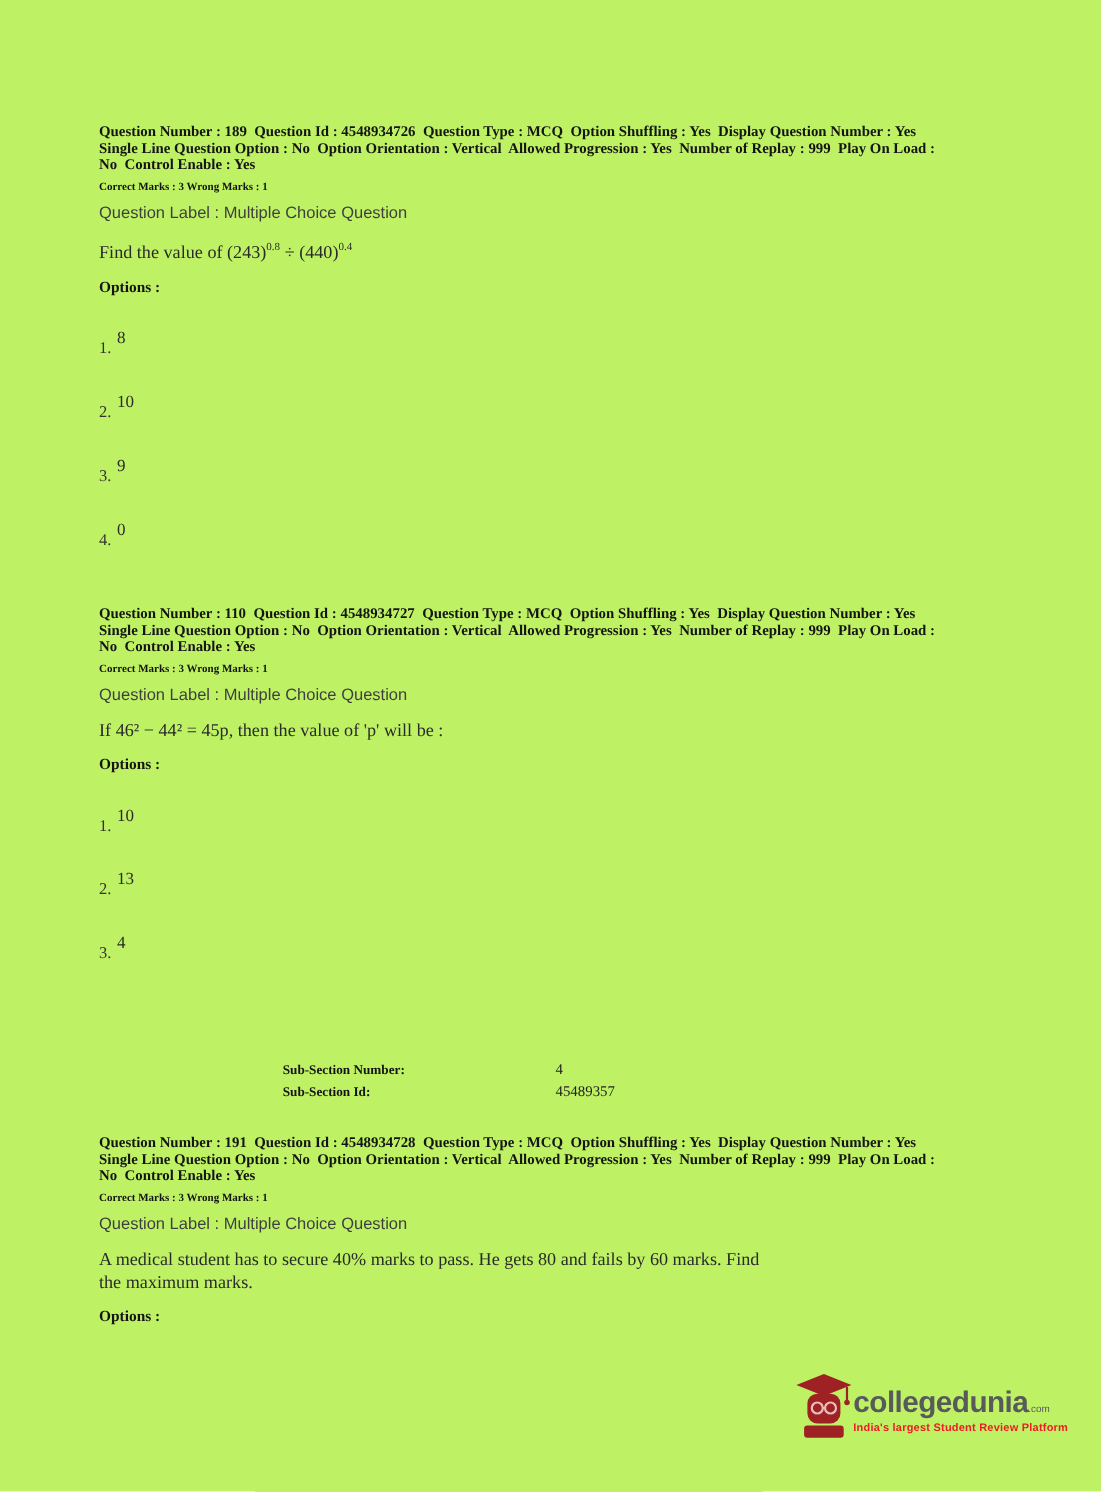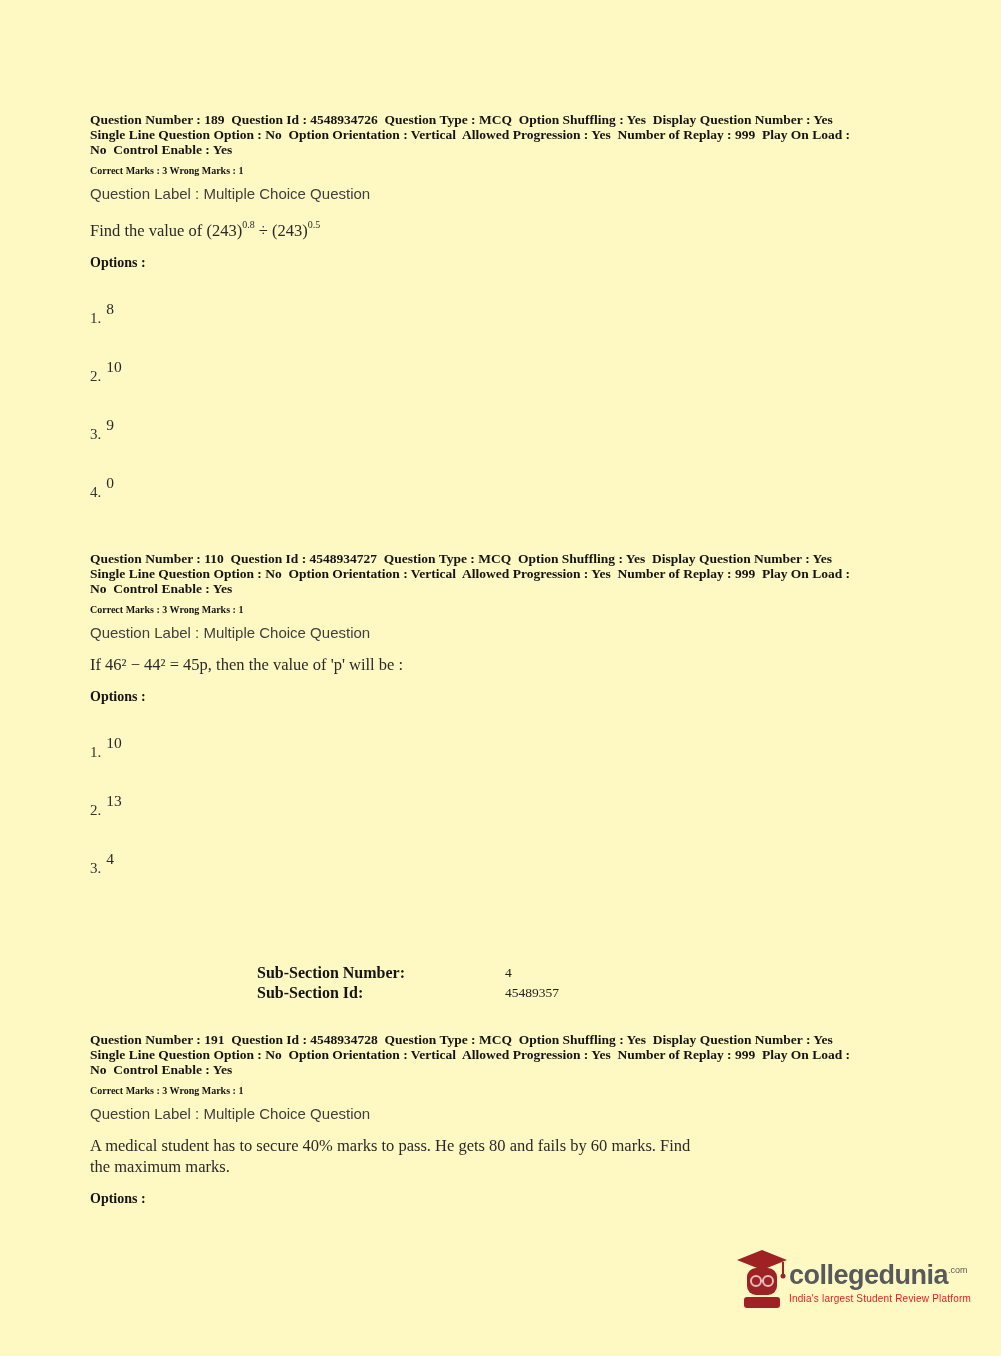--- a/index.html
+++ b/index.html
@@ -1,20 +1,20 @@
 <!DOCTYPE html>
 <html><head>
 <meta charset="utf-8">
 <style>
   html,body{margin:0;padding:0;background:#ffffff;}
   .page{
     position:relative;
     width:1001px;
     height:1356px;
-    background:#fef9c3;
+    background:#bef264;
     overflow:hidden;
     font-family:"Liberation Serif", serif;
     color:#1c1c1c;
   }
   .content{
     padding:112px 96px 0 90px;
   }
   .q-block{margin:0;}
   .q-block.gap-md{margin-top:48px;}
   .q-block.gap-sm{margin-top:28px;}
@@ -85,21 +85,21 @@
     margin-left:167px;
   }
   .subsection-row{
     display:flex;
     line-height:20.5px;
   }
   .subsection-label{
     width:248px;
     font-family:"Liberation Serif", serif;
     font-weight:bold;
-    font-size:16px;
+    font-size:12px;
     color:#141414;
   }
   .subsection-value{
     font-family:"Liberation Serif", serif;
     font-size:13.5px;
     color:#222222;
   }
   .footer-logo{
     position:absolute;
     right:30px;
@@ -114,44 +114,44 @@
     font-weight:700;
     font-size:27px;
     line-height:30px;
     letter-spacing:-0.5px;
     color:#58595b;
   }
   .brand-tld{
     font-family:"Liberation Sans", sans-serif;
     font-size:9px;
     color:#58595b;
-    margin-top:5px;
+    margin-top:16px;
   }
   .brand-tagline{
     margin-top:3px;
     font-family:"Liberation Sans", sans-serif;
-    font-weight:400;
+    font-weight:700;
     font-size:10px;
     letter-spacing:0.2px;
     color:#ed1c24;
   }
 </style>
 </head>
 <body>
 
 <div class="page">
   <div class="content">
 
     <div class="q-block">
       <div class="q-meta">Question Number : 189  Question Id : 4548934726  Question Type : MCQ  Option Shuffling : Yes  Display Question Number : Yes
 Single Line Question Option : No  Option Orientation : Vertical  Allowed Progression : Yes  Number of Replay : 999  Play On Load :
 No  Control Enable : Yes</div>
       <div class="q-marks">Correct Marks : 3  Wrong Marks : 1</div>
       <div class="q-label">Question Label : Multiple Choice Question</div>
-      <div class="q-text"><span>Find the value of (243)</span><sup>0.8</sup><span> ÷ (243)</span><sup>0.5</sup></div>
+      <div class="q-text"><span>Find the value of (243)</span><sup>0.8</sup><span> ÷ (440)</span><sup>0.4</sup></div>
       <div class="options-heading">Options :</div>
       <div class="option">
         <span class="opt-num">1.</span><span class="opt-val">8</span>
       </div>
       <div class="option">
         <span class="opt-num">2.</span><span class="opt-val">10</span>
       </div>
       <div class="option">
         <span class="opt-num">3.</span><span class="opt-val">9</span>
       </div>

